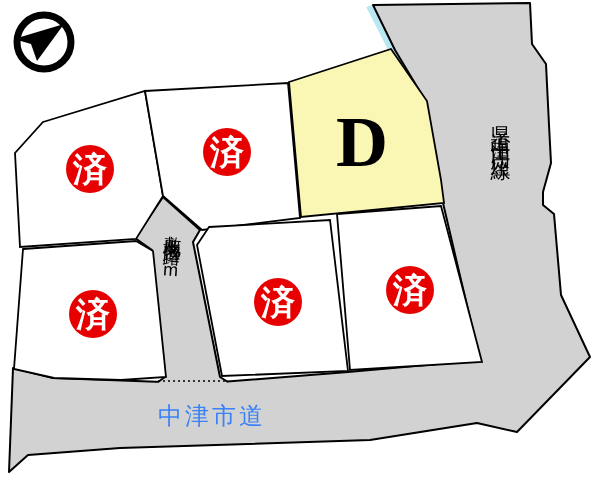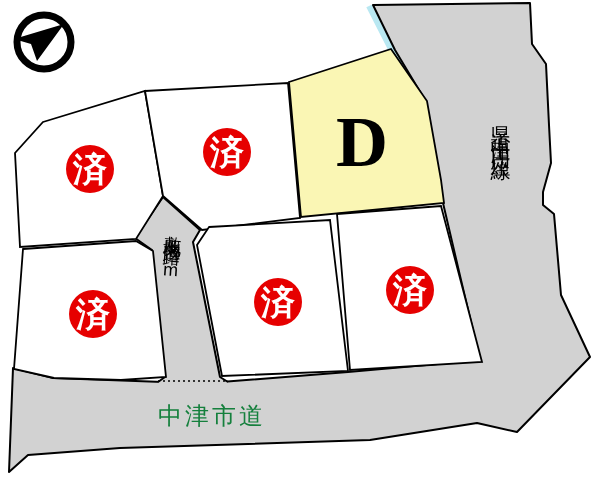--- a/index.html
+++ b/index.html
@@ -5,21 +5,21 @@
   html,body{margin:0;padding:0;background:#fff;}
   #stage{position:relative;width:600px;height:483px;background:#fff;overflow:hidden;
          font-family:"Liberation Sans","DejaVu Sans",sans-serif;}
   #stage svg{position:absolute;left:0;top:0;}
   .label-v{position:absolute;writing-mode:vertical-rl;text-orientation:upright;
            color:#000;white-space:nowrap;}
   #kendo-label{left:488px;top:110px;font-size:20px;letter-spacing:6px;}
   #naidou-label{left:162px;top:222px;font-size:18px;letter-spacing:3px;
                 transform:rotate(4deg);transform-origin:top center;}
   #shidou-label{position:absolute;left:158px;top:400px;font-size:24px;
-                letter-spacing:3px;color:#15803d;white-space:nowrap;}
+                letter-spacing:3px;color:#3b82f6;white-space:nowrap;}
 </style>
 </head>
 <body>
 
 <div id="stage">
 
   <svg width="600" height="483" viewBox="0 0 600 483">
 
     <polyline points="369,6 392,51 422,102 437,181 440,202" fill="none" stroke-width="6" stroke="#b9e8f2"></polyline>
 

